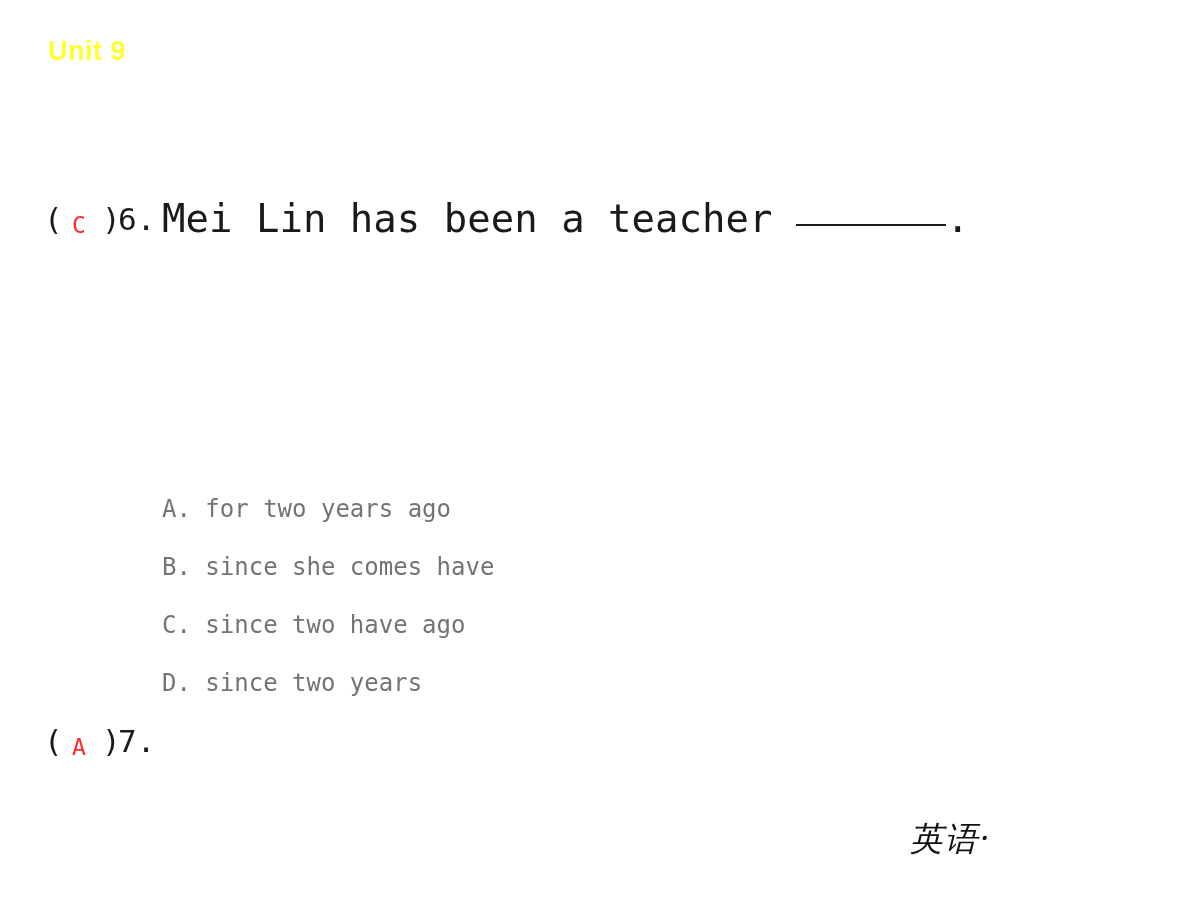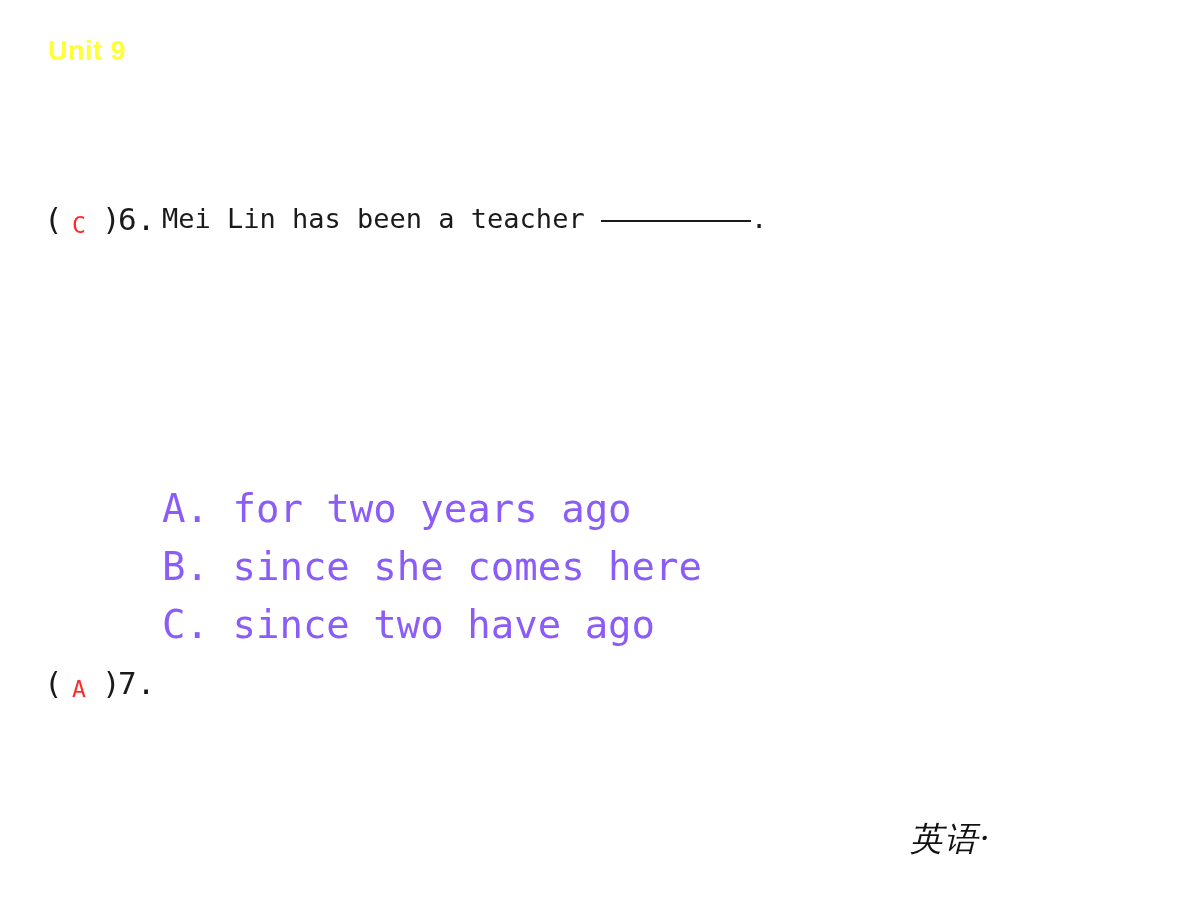--- a/index.html
+++ b/index.html
@@ -73,44 +73,44 @@
     font-family: "DejaVu Sans Mono", monospace;
   }
 
   .q-num {
     flex: 0 0 44px;
     font-size: 31px;
   }
 
   .q-text {
     flex: 1 1 auto;
-    font-size: 27px;
+    font-size: 39px;
     white-space: pre-wrap;
   }
 
   .blank {
     display: inline-block;
     border-bottom: 2px solid #1a1a1a;
     width: 150px;
     vertical-align: 6px;
     height: 0;
   }
   .blank-sm {
     display: inline-block;
     border-bottom: 2px solid #1a1a1a;
     width: 148px;
     vertical-align: 6px;
     height: 0;
   }
 
   .opt-row {
     display: flex;
-    font-size: 39px;
+    font-size: 24px;
     line-height: 58px;
-    color: #8b5cf6;
+    color: #737373;
     white-space: pre;
     padding-left: 118px;
   }
   .opt-row .opt-cell {
     white-space: pre;
   }
 
   .footer-cn {
     position: absolute;
     right: 208px;
@@ -138,24 +138,27 @@
         <span class="p-right">)</span>
       </span>
       <span class="q-num">6.</span>
       <span class="q-text"><span>Mei Lin has been a teacher </span><span class="blank"></span><span>.</span></span>
     </div>
 
     <div class="opt-row">
       <span class="opt-cell">A. for two years ago</span>
     </div>
     <div class="opt-row">
-      <span class="opt-cell">B. since she comes here</span>
+      <span class="opt-cell">B. since she comes have</span>
     </div>
     <div class="opt-row">
       <span class="opt-cell">C. since two have ago</span>
+    </div>
+    <div class="opt-row">
+      <span class="opt-cell">D. since two years</span>
     </div>
 
     <div class="q-row">
       <span class="answer-paren">
         <span class="p-left">(</span>
         <span class="answer-letter">A</span>
         <span class="p-right">)</span>
       </span>
       <span class="q-num">7.</span>
     </div>

